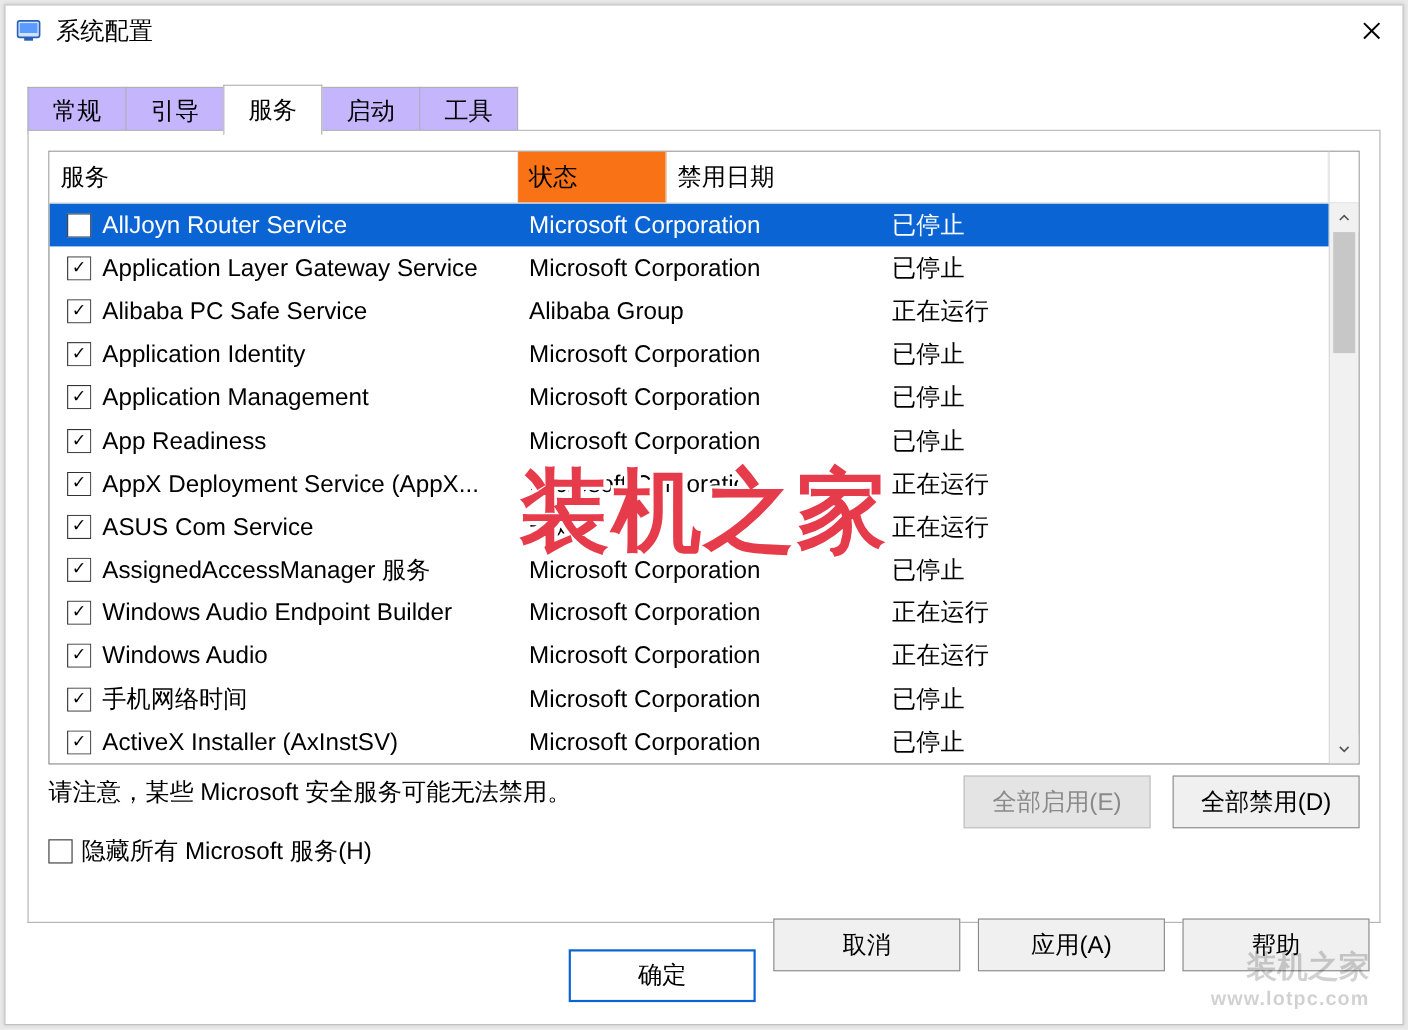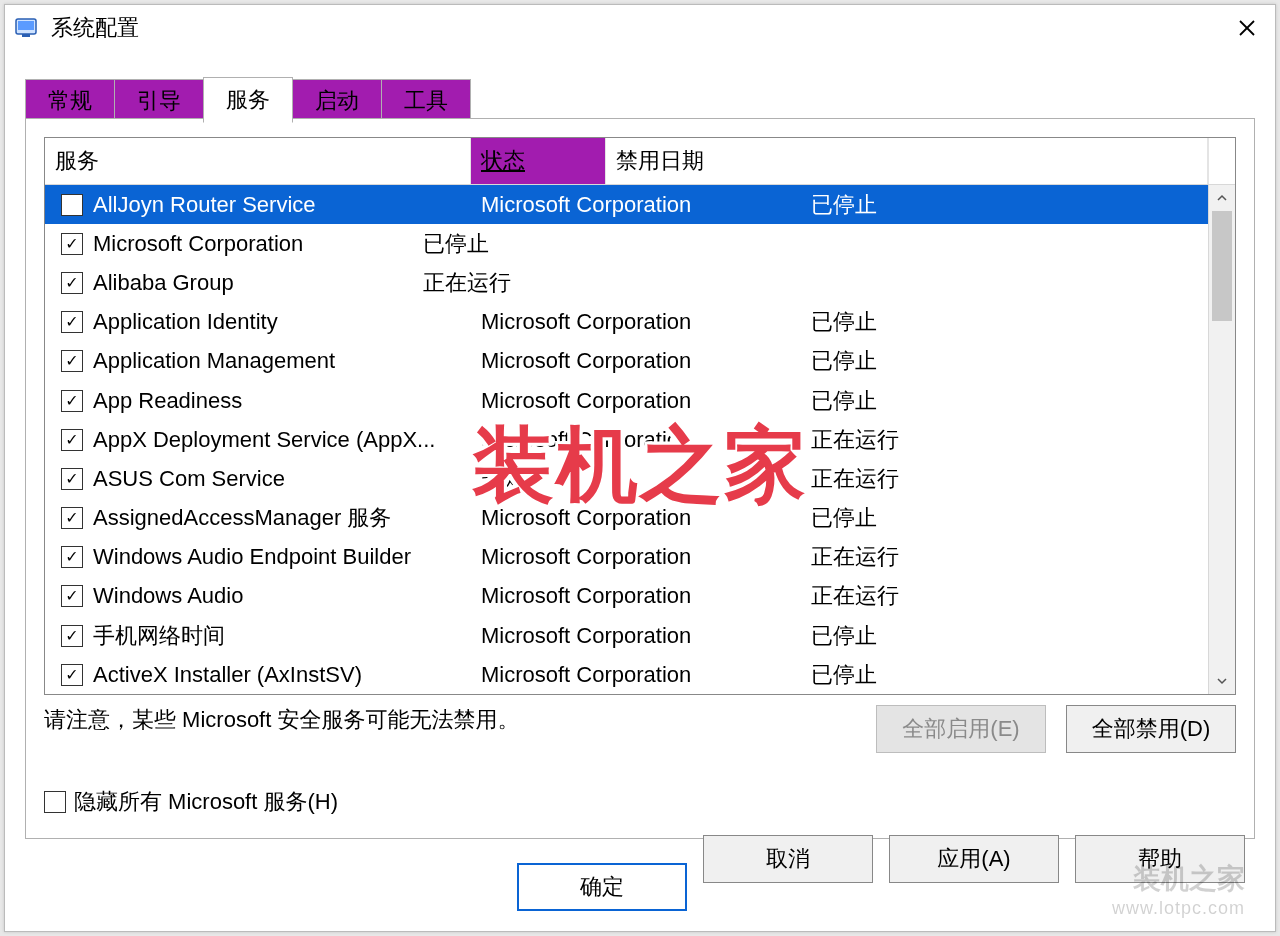--- a/index.html
+++ b/index.html
@@ -54,21 +54,21 @@
     left: 0; right: 0; bottom: 0;
     height: 1px;
     background: #b0b0b0;
   }
   .tab {
     display: inline-block;
     vertical-align: bottom;
     padding: 6px 22px 6px 22px;
     border: 1px solid #b0b0b0;
     border-bottom: none;
-    background: #a21caf;
+    background: #c4b5fd;
     margin-right: -1px;
     font-size: 22px;
     position: relative;
     top: 1px;
     cursor: pointer;
   }
   .tab.active {
     background: #fff;
     z-index: 2;
     top: 2px;
@@ -104,21 +104,21 @@
     background: #fff;
   }
   .hcol {
     border-right: 1px solid #e4e4e4;
     padding: 8px 10px;
     font-size: 22px;
     display: flex;
     align-items: center;
     box-sizing: border-box;
   }
-  .hcol.sorted { background: #a21caf; text-decoration: underline; }
+  .hcol.sorted { background: #f97316; }
   .list-body {
     flex: 1;
     overflow: hidden;
     position: relative;
     display: flex;
   }
   .rows {
     flex: 1;
   }
   .row {
@@ -192,21 +192,21 @@
     cursor: pointer;
     padding: 0 18px;
   }
   .btn.disabled {
     color: #8a8a8a;
     background: #e4e4e4;
     border-color: #bdbdbd;
     cursor: default;
   }
   .hide-ms {
-    margin-top: 34px;
+    margin-top: 6px;
     display: flex;
     align-items: center;
     gap: 8px;
     font-size: 22px;
   }
   .hide-ms .cb { width: 20px; height: 20px; }
 
   
   .bottombar {
     position: absolute;
@@ -237,21 +237,21 @@
   .watermark2 {
     position: absolute;
     right: 30px; bottom: 12px;
     font-size: 28px;
     color: rgba(0,0,0,0.18);
     font-weight: 700;
     pointer-events: none;
     z-index: 60;
     text-align: right;
   }
-  .watermark2 .sub { font-size: 18px; font-weight: 400; letter-spacing: 1px; }
+  .watermark2 .sub { font-size: 18px; font-weight: 700; letter-spacing: 1px; }
 </style>
 </head>
 <body>
 
 <div class="window">
 
   <div class="titlebar">
     <span class="title-icon">
       <svg width="26" height="26" viewBox="0 0 26 26">
         <rect x="2" y="4" width="20" height="15" rx="2" fill="#cfe3ff" stroke="#2a5fb4" stroke-width="1.5"></rect>
@@ -287,28 +287,30 @@
               </div>
               <div class="cell c-svc">AllJoyn Router Service</div>
               <div class="cell c-mfg">Microsoft Corporation</div>
               <div class="cell c-stat">已停止</div>
               <div class="cell c-date"></div>
             </div>
             <div class="row">
               <div class="cell cbcell">
                 <span class="cb">✓</span>
               </div>
-              <div class="cell c-mfg">Microsoft Corporation</div>
-              <div class="cell c-stat">已停止</div>
-              <div class="cell c-date"></div>
-            </div>
-            <div class="row">
-              <div class="cell cbcell">
-                <span class="cb">✓</span>
-              </div>
+              <div class="cell c-svc">Application Layer Gateway Service</div>
+              <div class="cell c-mfg">Microsoft Corporation</div>
+              <div class="cell c-stat">已停止</div>
+              <div class="cell c-date"></div>
+            </div>
+            <div class="row">
+              <div class="cell cbcell">
+                <span class="cb">✓</span>
+              </div>
+              <div class="cell c-svc">Alibaba PC Safe Service</div>
               <div class="cell c-mfg">Alibaba Group</div>
               <div class="cell c-stat">正在运行</div>
               <div class="cell c-date"></div>
             </div>
             <div class="row">
               <div class="cell cbcell">
                 <span class="cb">✓</span>
               </div>
               <div class="cell c-svc">Application Identity</div>
               <div class="cell c-mfg">Microsoft Corporation</div>

